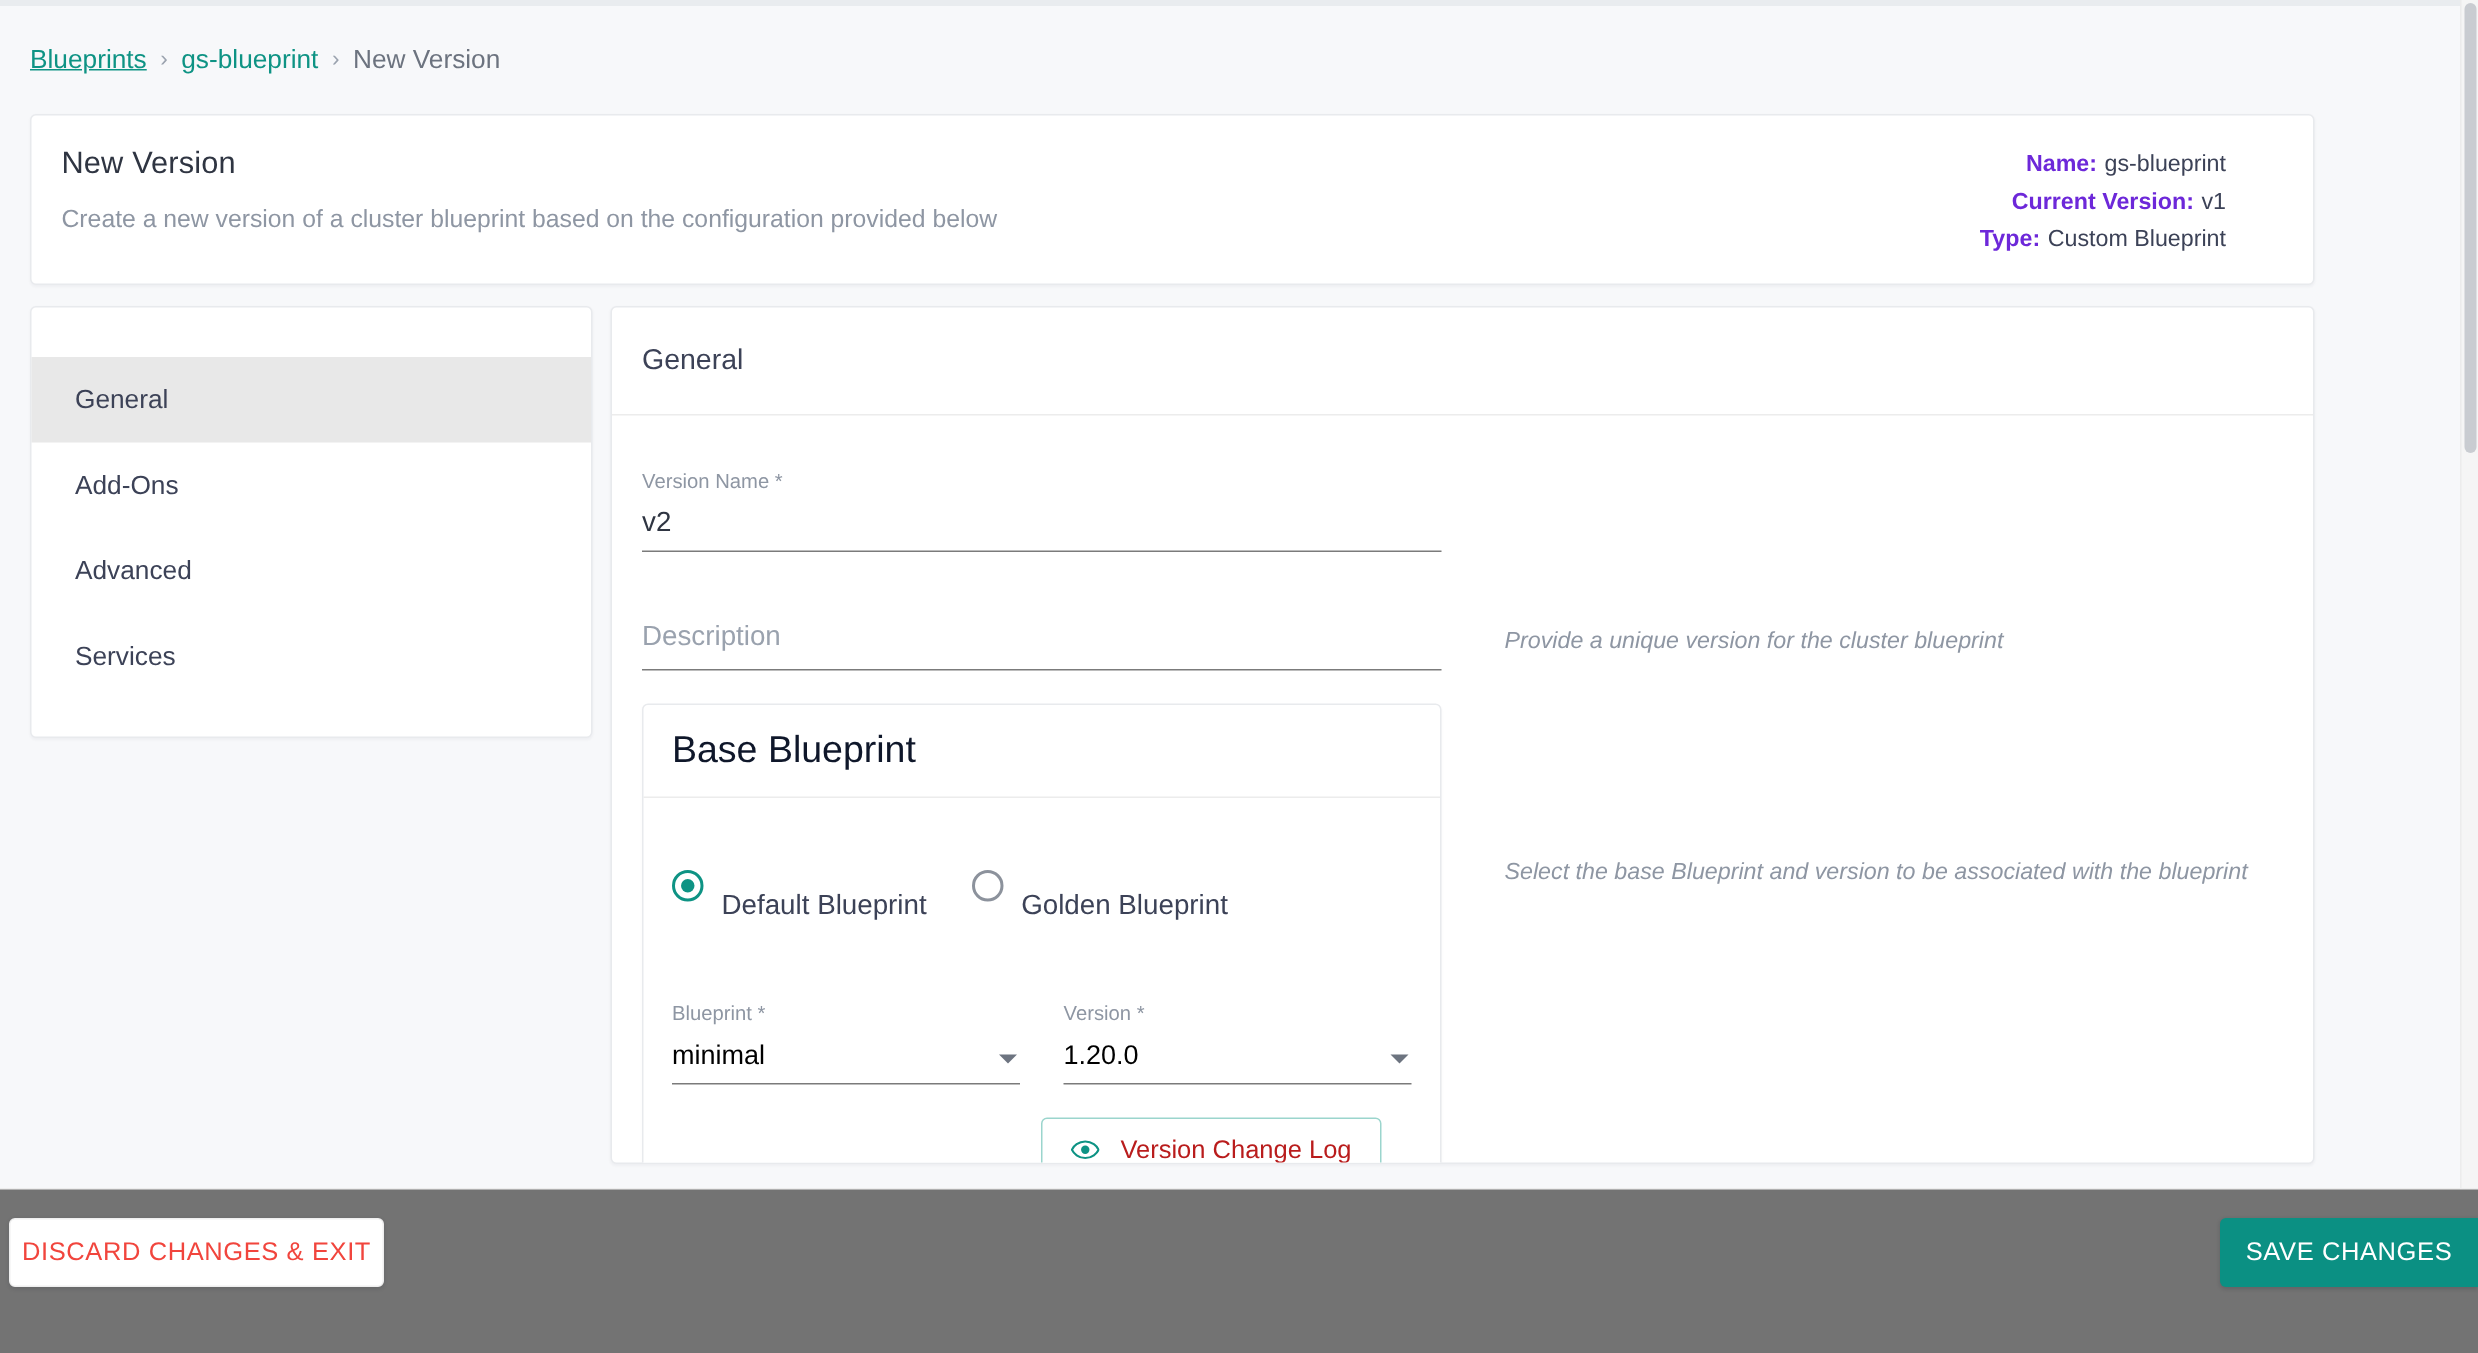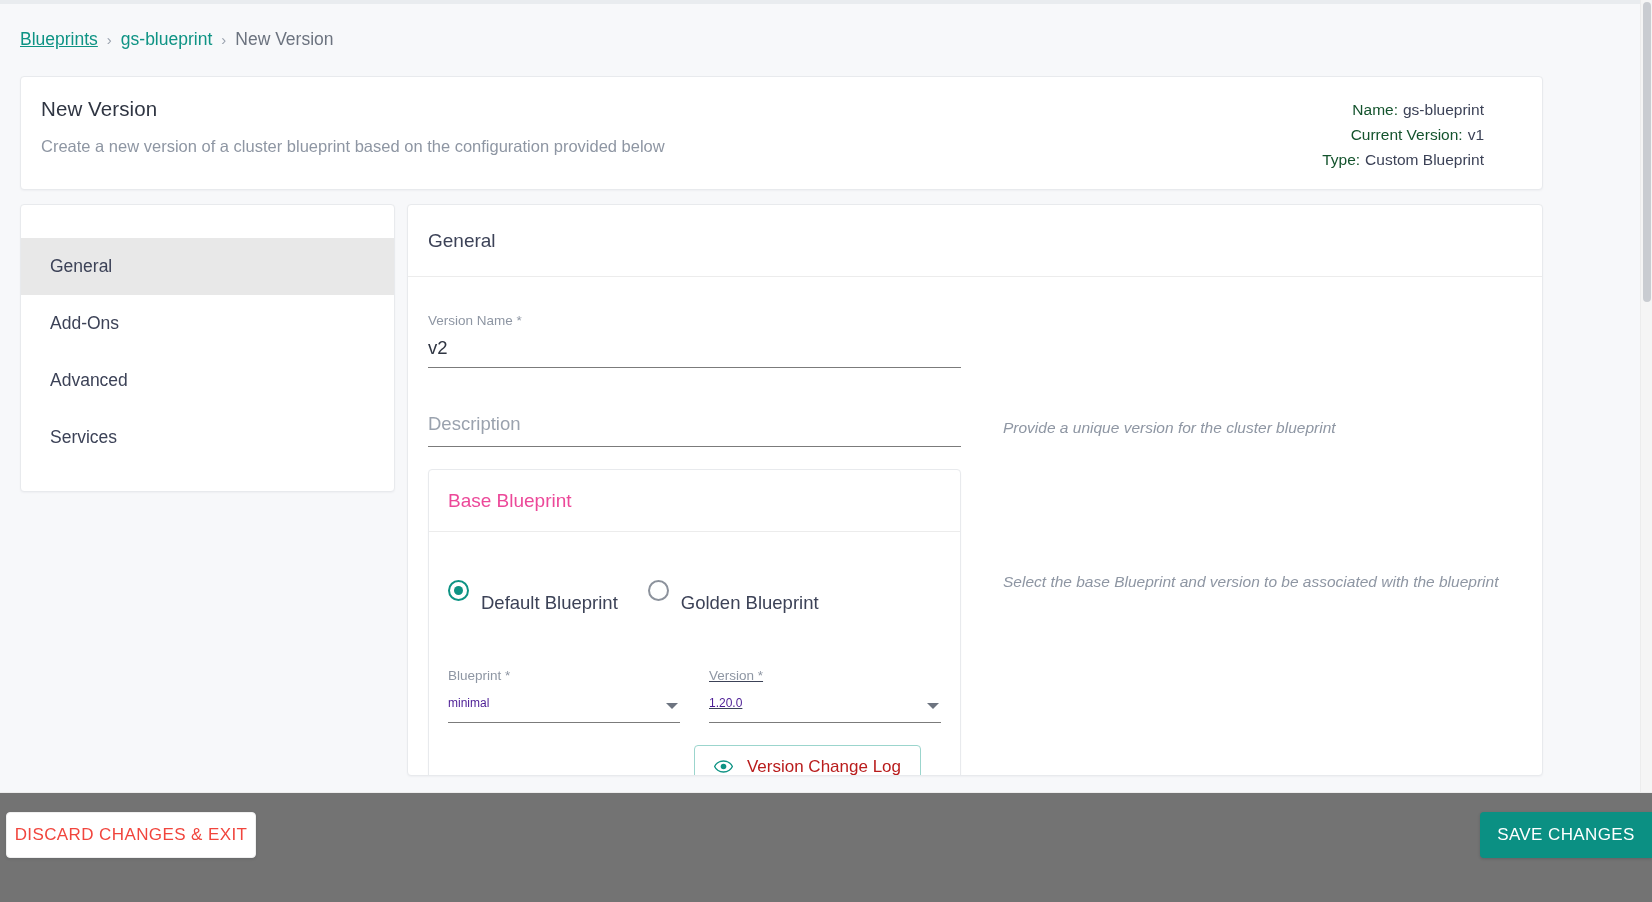--- a/index.html
+++ b/index.html
@@ -83,21 +83,21 @@
   .header-meta {
     position: absolute;
     right: 58px; top: 20px;
     text-align: right;
     font-size: 15.5px;
     line-height: 25px;
     color: #3c4257;
     white-space: nowrap;
   }
   .header-meta .mrow { display: block; }
-  .header-meta b { font-weight: normal; color: #14532d; padding-left: 12px; }
+  .header-meta b { font-weight: bold; color: #6d28d9; padding-left: 12px; }
   .header-meta .mval { color: #3c4257; margin-left: 5px; }
 
   
   .nav-card {
     position: absolute;
     left: 20px; top: 204px;
     width: 375px;
     height: 288px;
     background: #fff;
     border: 1px solid #e8eaed;
@@ -186,22 +186,22 @@
     border-radius: 4px;
     background: #fff;
     box-shadow: 0 1px 2px rgba(16,24,40,.03);
   }
   .panel-head {
     height: 62px;
     display: flex;
     align-items: center;
     padding-left: 19px;
     border-bottom: 1px solid #ececec;
-    font-size: 19px;
-    color: #ec4899;
+    font-size: 25px;
+    color: #0f172a;
   }
   .panel-body { padding: 34px 19px 24px 19px; }
 
   
   .radio-row { display: flex; align-items: center; }
   .radio-opt {
     display: flex;
     align-items: center;
     cursor: pointer;
     margin-right: 30px;
@@ -235,30 +235,30 @@
     display: flex;
     margin-top: 54px;
   }
   .select {
     position: relative;
     width: 233px;
     border-bottom: 1px solid #7b7b7b;
     padding-bottom: 6px;
     cursor: pointer;
   }
-  .select + .select { margin-left: 29px; text-decoration: underline; }
+  .select + .select { margin-left: 29px; }
   .select-label {
     font-size: 13.5px;
     color: #8e96a3;
     margin-bottom: 4px;
     height: 18px;
   }
   .select-value {
-    font-size: 12px;
-    color: #4c1d95;
+    font-size: 18px;
+    color: #000000;
     height: 26px;
     line-height: 26px;
   }
   .caret {
     position: absolute;
     right: 2px; bottom: 13px;
     width: 0; height: 0;
     border-left: 6px solid transparent;
     border-right: 6px solid transparent;
     border-top: 6px solid #6d7480;

